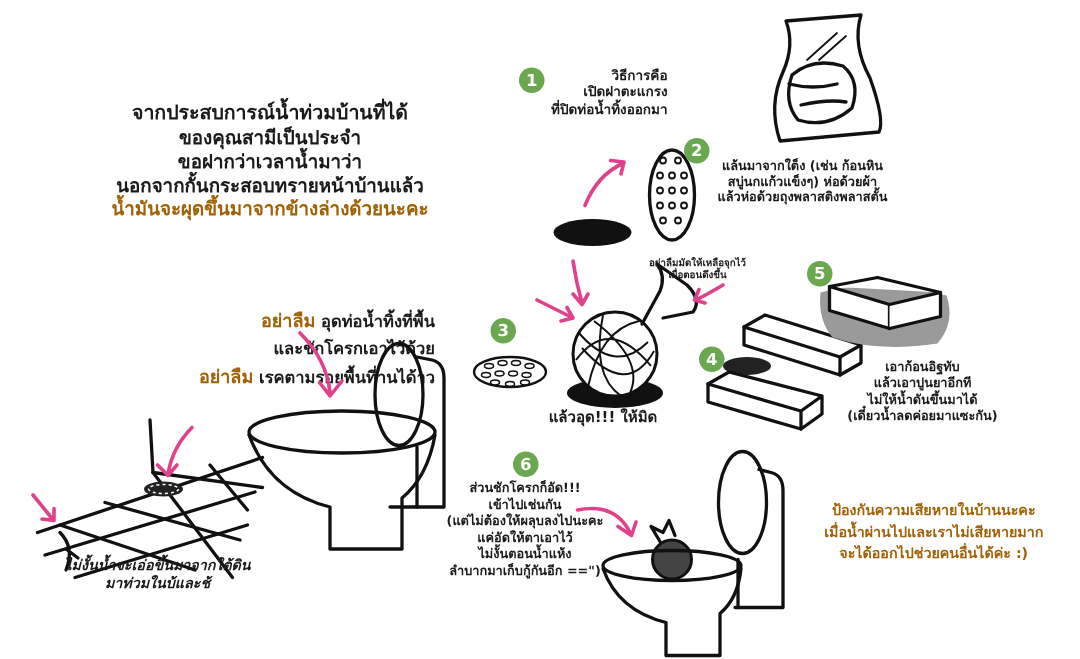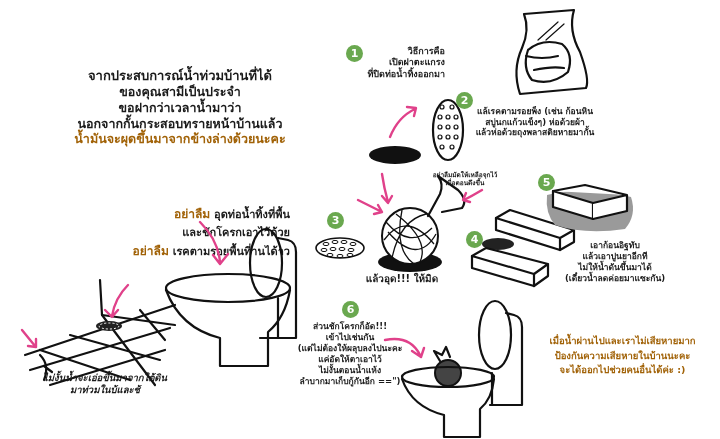--- a/index.html
+++ b/index.html
@@ -96,23 +96,23 @@
 </svg>
 
 <svg width="80" height="90" style="left:512px; top:10px;">
   <path class="stroke" d="M12 4 L62 0 Q56 20 68 42 Q78 70 74 78 L8 84 Q0 60 10 38 Q18 20 12 4 Z"></path>
   <path class="stroke" d="M16 40 Q30 28 50 34 Q62 44 56 62 Q40 76 20 70 Q10 58 16 40"></path>
   <path class="stroke" d="M14 46 Q30 50 46 46 M22 60 Q40 56 52 58"></path>
   <path class="stroke" d="M26 30 L46 12 M34 30 L52 14" style="stroke-width:1.2;"></path>
 </svg>
 <div class="badge" style="left:456px; top:92px;">2</div>
 <div class="abs txt" style="left:470px; top:106px; width:130px; font-size:8.5px;">
-  <div>แล้เรคตามรอยพ็ง (เช่น ก้อนหิน</div>
+  <div>แล้นมาจากใต็ง (เช่น ก้อนหิน</div>
   <div>สบู่นกแก้วแข็งๆ) ห่อด้วยผ้า</div>
-  <div>แล้วห่อด้วยถุงพลาสติยหายมากั้น</div>
+  <div>แล้วห่อด้วยถุงพลาสติงพลาสตั้น</div>
 </div>
 
 <div class="badge" style="left:327px; top:212px;">3</div>
 <svg width="170" height="110" style="left:310px; top:170px;">
   <ellipse class="stroke" cx="30" cy="78" rx="24" ry="10" style="stroke-width:1.6;"></ellipse>
   <g fill="none" stroke="#111" stroke-width="1">
     <ellipse cx="16" cy="74" rx="3" ry="1.6"></ellipse>
       <ellipse cx="25" cy="72" rx="3" ry="1.6"></ellipse>
       <ellipse cx="34" cy="72" rx="3" ry="1.6"></ellipse>
       <ellipse cx="43" cy="74" rx="3" ry="1.6"></ellipse>
@@ -174,16 +174,16 @@
   <ellipse class="stroke" cx="95" cy="40" rx="16" ry="34"></ellipse>
   <path class="stroke" d="M106 18 L114 20 Q122 22 122 32 L122 110 L90 110"></path>
   <path class="stroke" d="M92 78 L92 110"></path>
   <circle cx="48" cy="78" r="13" fill="#444" stroke="#111" stroke-width="2"></circle>
   <path class="stroke" d="M40 66 L34 56 L42 60 L46 52 L50 62"></path>
   <ellipse class="stroke" cx="48" cy="82" rx="46" ry="10"></ellipse>
   <path class="stroke" d="M2 84 Q12 112 44 120 L44 142 L80 142 L80 114 Q92 104 94 84"></path>
 </svg>
 
 <div class="abs txt green" style="left:525px; top:334px; width:195px; font-size:9.5px; line-height:1.55;">
+  <div>ป้องกันความเสียหายในบ้านนะคะ</div>
   <div>เมื่อน้ำผ่านไปและเราไม่เสียหายมาก</div>
-  <div>ป้องกันความเสียหายในบ้านนะคะ</div>
   <div>จะได้ออกไปช่วยคนอื่นได้ค่ะ :)</div>
 </div>
 
 </body></html>

